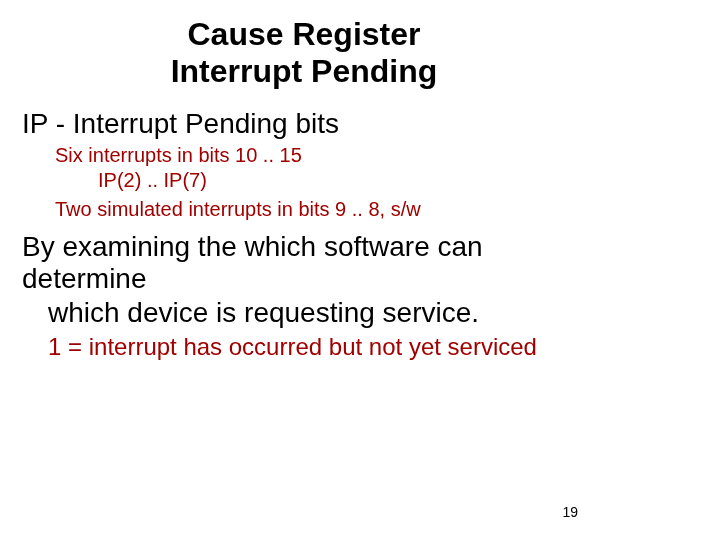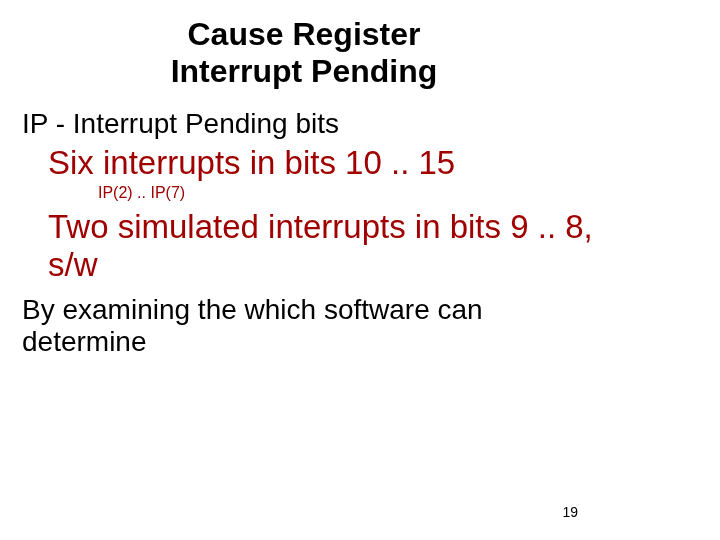--- a/index.html
+++ b/index.html
@@ -31,28 +31,28 @@
     padding-left: 22px;
     padding-right: 5px;
   }
   .l0 {
     font-size: 28px;
     color: #000000;
     margin-top: 6px;
     margin-bottom: 2px;
   }
   .l1 {
-    font-size: 33px;
+    font-size: 20px;
     color: #a00000;
-    margin-left: 26px;
+    margin-left: 33px;
     margin-top: 4px;
     margin-bottom: 2px;
   }
   .l2 {
-    font-size: 16px;
+    font-size: 20px;
     color: #a00000;
     margin-left: 76px;
     margin-top: 2px;
     margin-bottom: 6px;
   }
   .note {
     font-size: 24px;
     color: #a00000;
     margin-left: 26px;
     margin-top: 4px;
@@ -78,19 +78,21 @@
   <div class="content">
 
     <div class="l0">IP - Interrupt Pending bits</div>
 
     <div class="l1">Six interrupts in bits 10 .. 15</div>
     <div class="l2">IP(2) .. IP(7)</div>
 
     <div class="l1">Two simulated interrupts in bits 9 .. 8, s/w</div>
 
     <div class="l0" style="margin-top:10px;">By examining the which software can determine</div>
+    <div class="l0" style="margin-top:0; margin-left:26px;">which device is requesting service.</div>
 
+    <div class="note">1 = interrupt has occurred but not yet serviced</div>
 
   </div>
 
   <div class="page-num">19</div>
 
 </div>
 
 </body></html>

